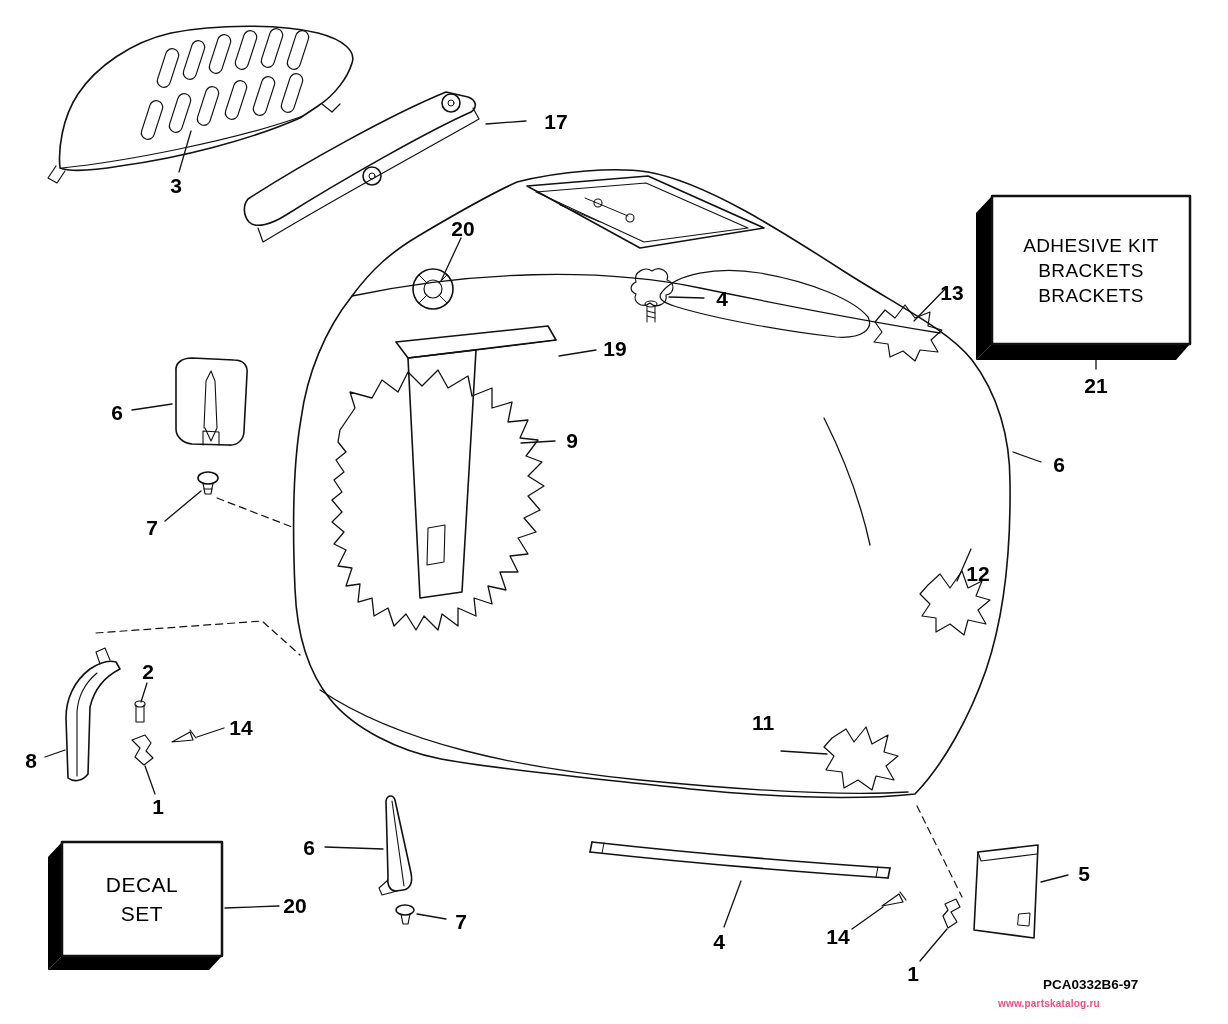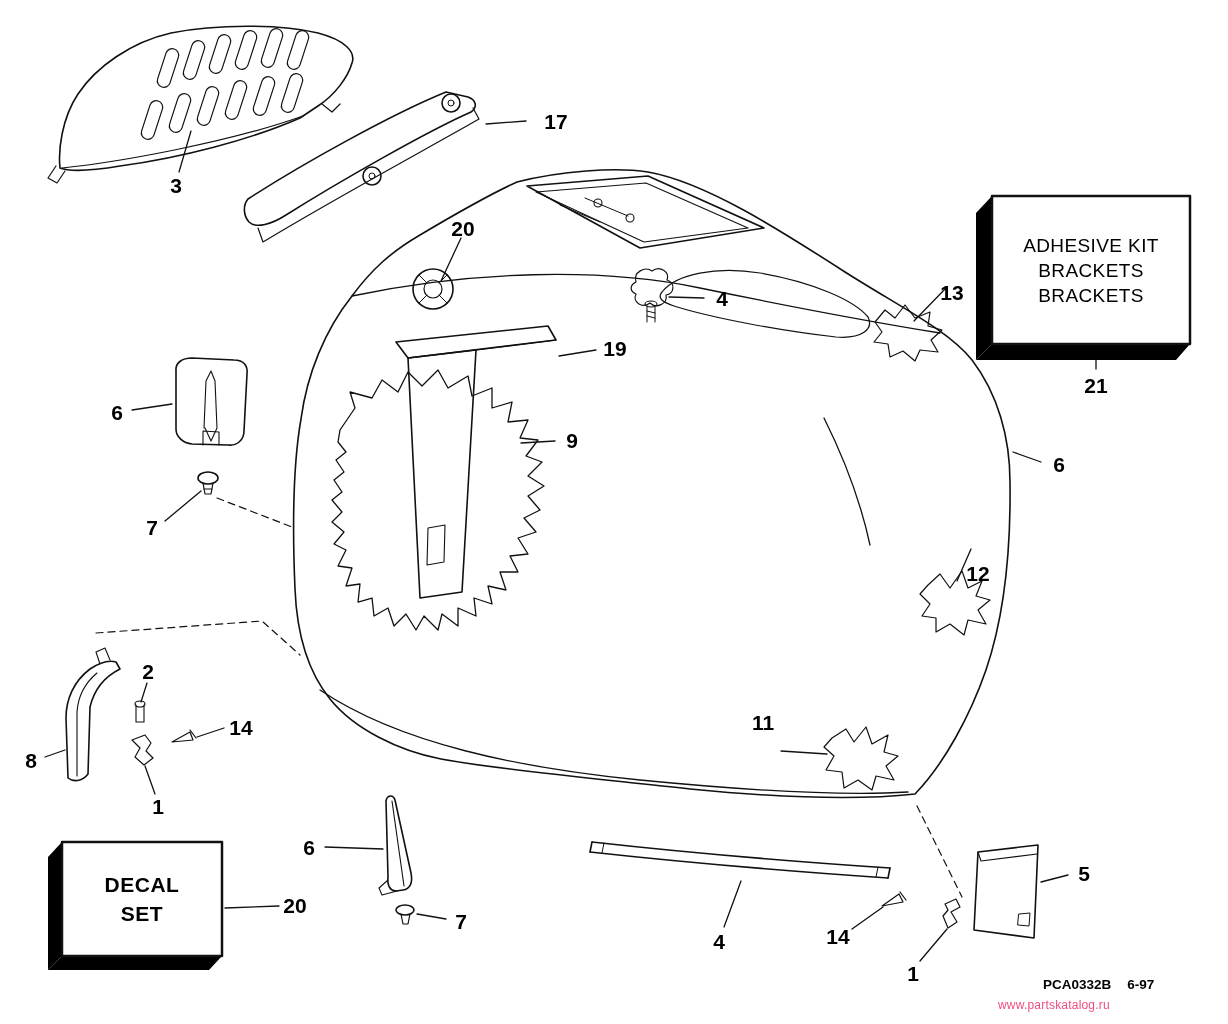--- a/index.html
+++ b/index.html
@@ -10,27 +10,27 @@
   .linework{position:absolute;left:0;top:0;}
   .callout{
     position:absolute;transform:translate(-50%,-50%);
     font-size:21px;font-weight:bold;line-height:1;white-space:nowrap;
   }
   .box-label{
     position:absolute;display:flex;flex-direction:column;align-items:center;
     justify-content:center;text-align:center;color:#000;
   }
   .box-label.adhesive{left:992px;top:196px;width:198px;height:148px;font-size:19px;line-height:25px;font-weight:500;letter-spacing:.4px;}
-  .box-label.decal{left:62px;top:842px;width:160px;height:114px;font-size:21px;line-height:29px;font-weight:700;letter-spacing:.5px;}
+  .box-label.decal{left:62px;top:842px;width:160px;height:114px;font-size:21px;line-height:29px;font-weight:400;letter-spacing:.5px;}
   .footer-code{
     position:absolute;left:1035px;top:977px;font-size:13.5px;font-weight:600;
-    display:flex;gap:16px;white-space:nowrap;padding-left:8px;
+    display:flex;white-space:nowrap;padding-left:8px;
   }
   .watermark{
-    position:absolute;left:998px;top:998px;font-size:12px;font-weight:normal;
+    position:absolute;left:998px;top:998px;font-size:10px;font-weight:bold;
     white-space:nowrap;letter-spacing:.2px;
   }
 </style>
 </head>
 <body>
 
 <div class="stage">
 
   <svg class="linework" width="1228" height="1024" viewBox="0 0 1228 1024">
     <g fill="none" stroke="#111" stroke-width="1.6" stroke-linecap="round" stroke-linejoin="round">

